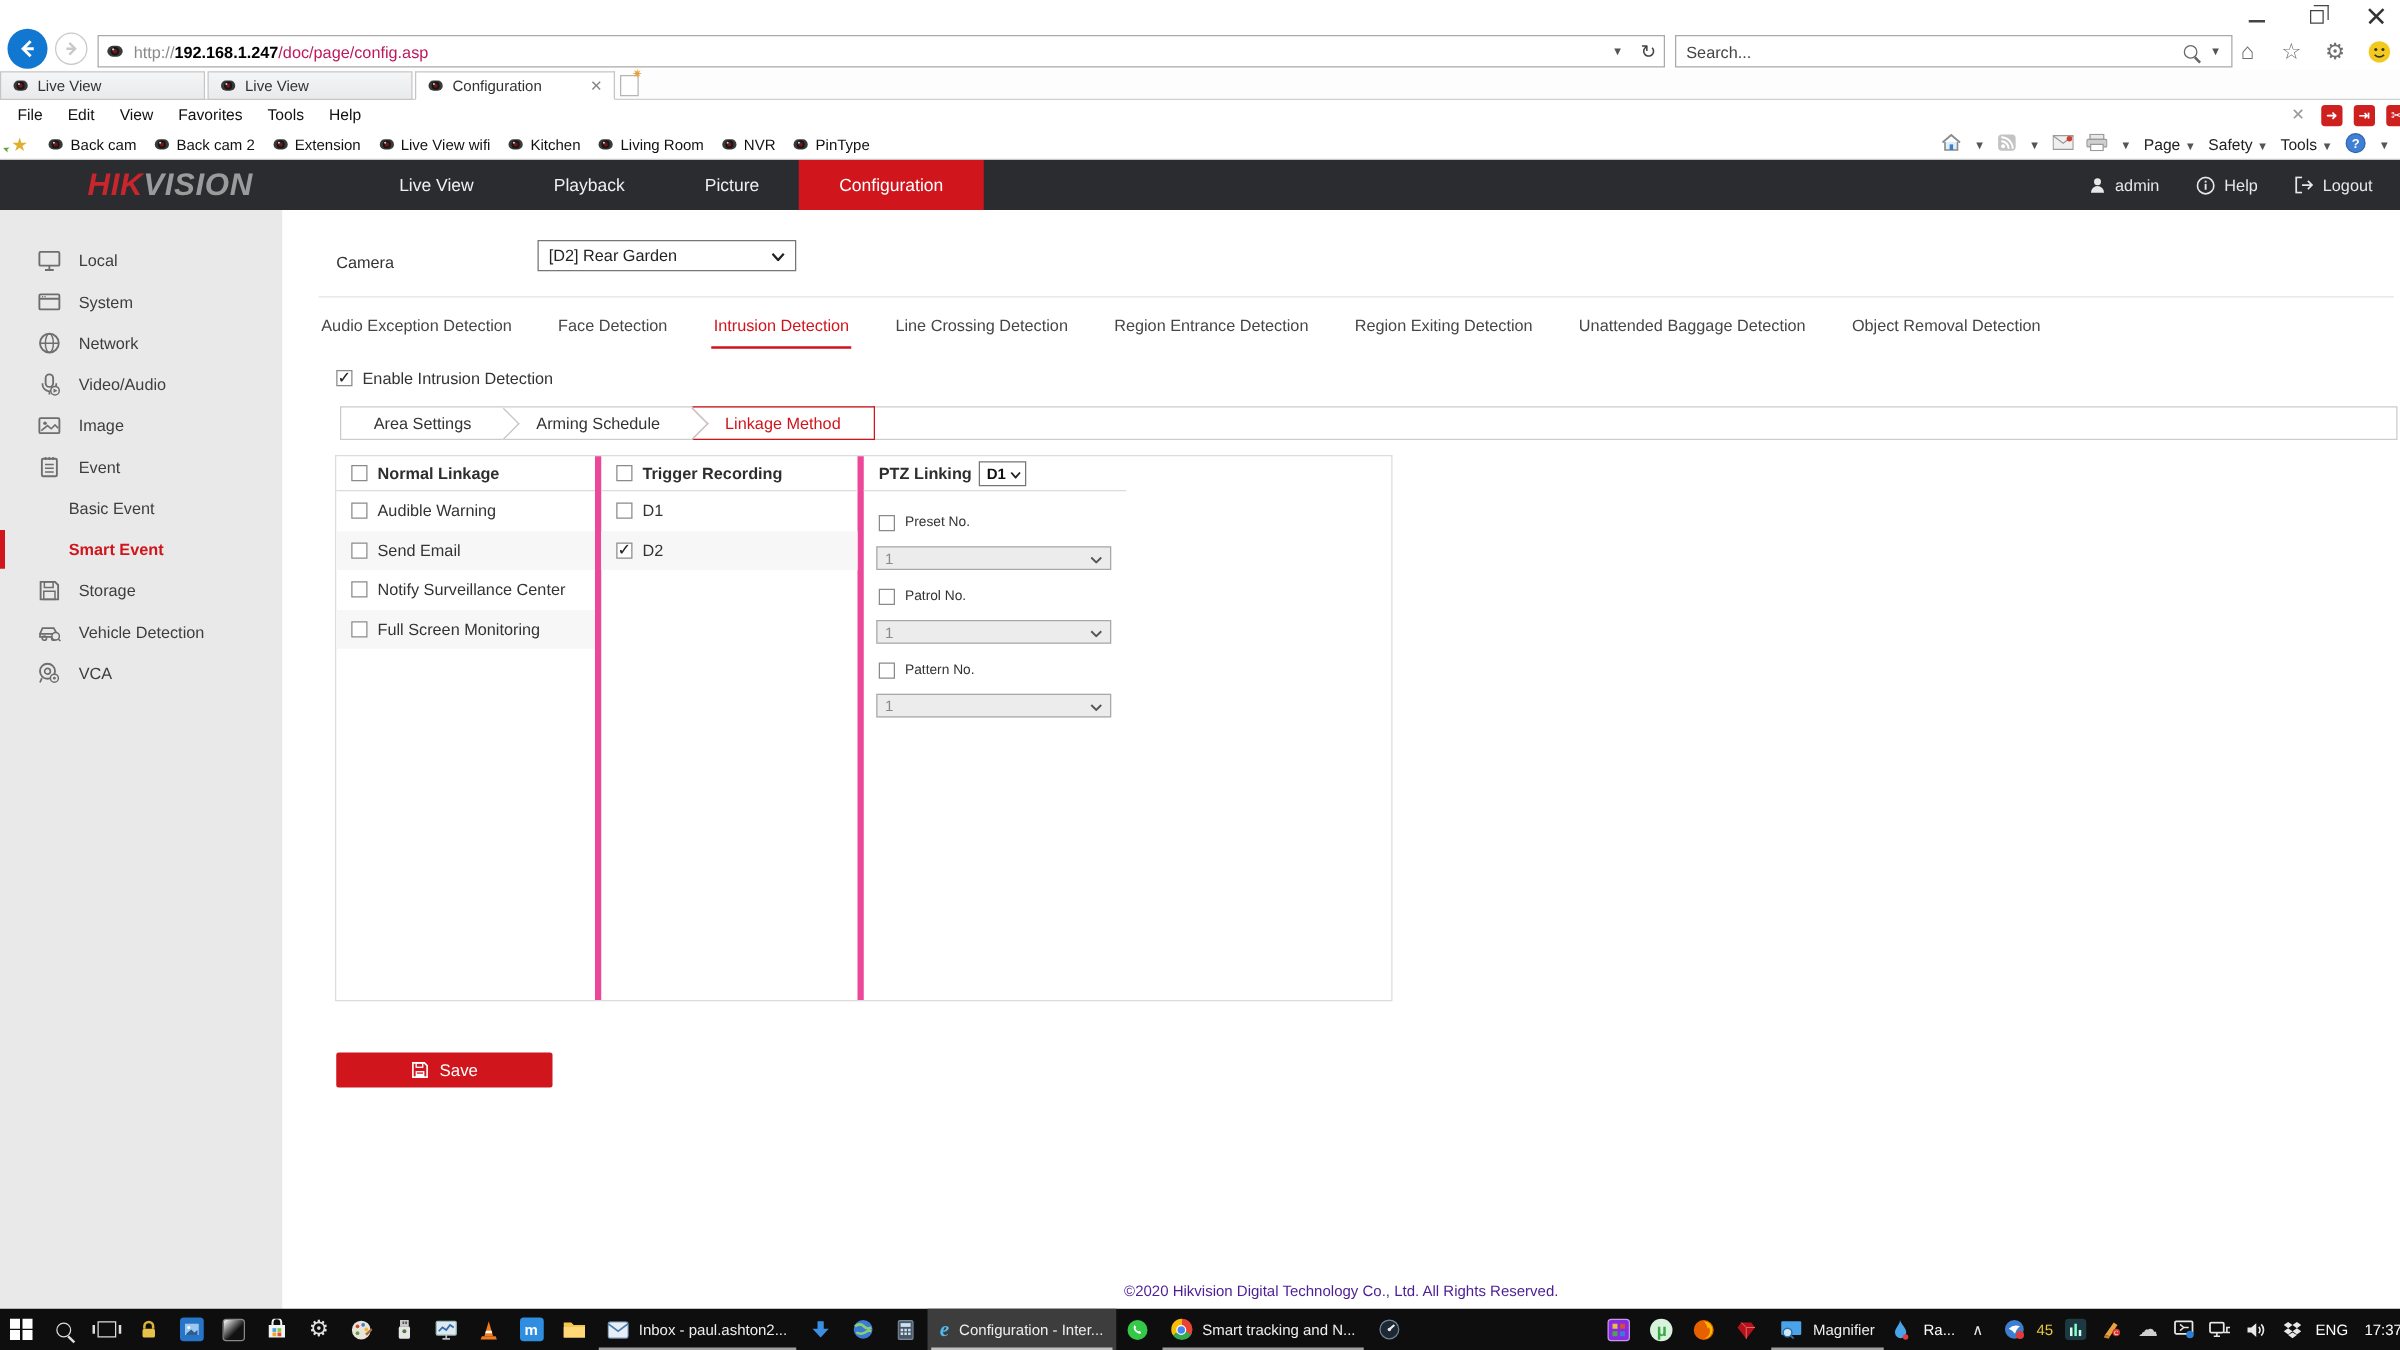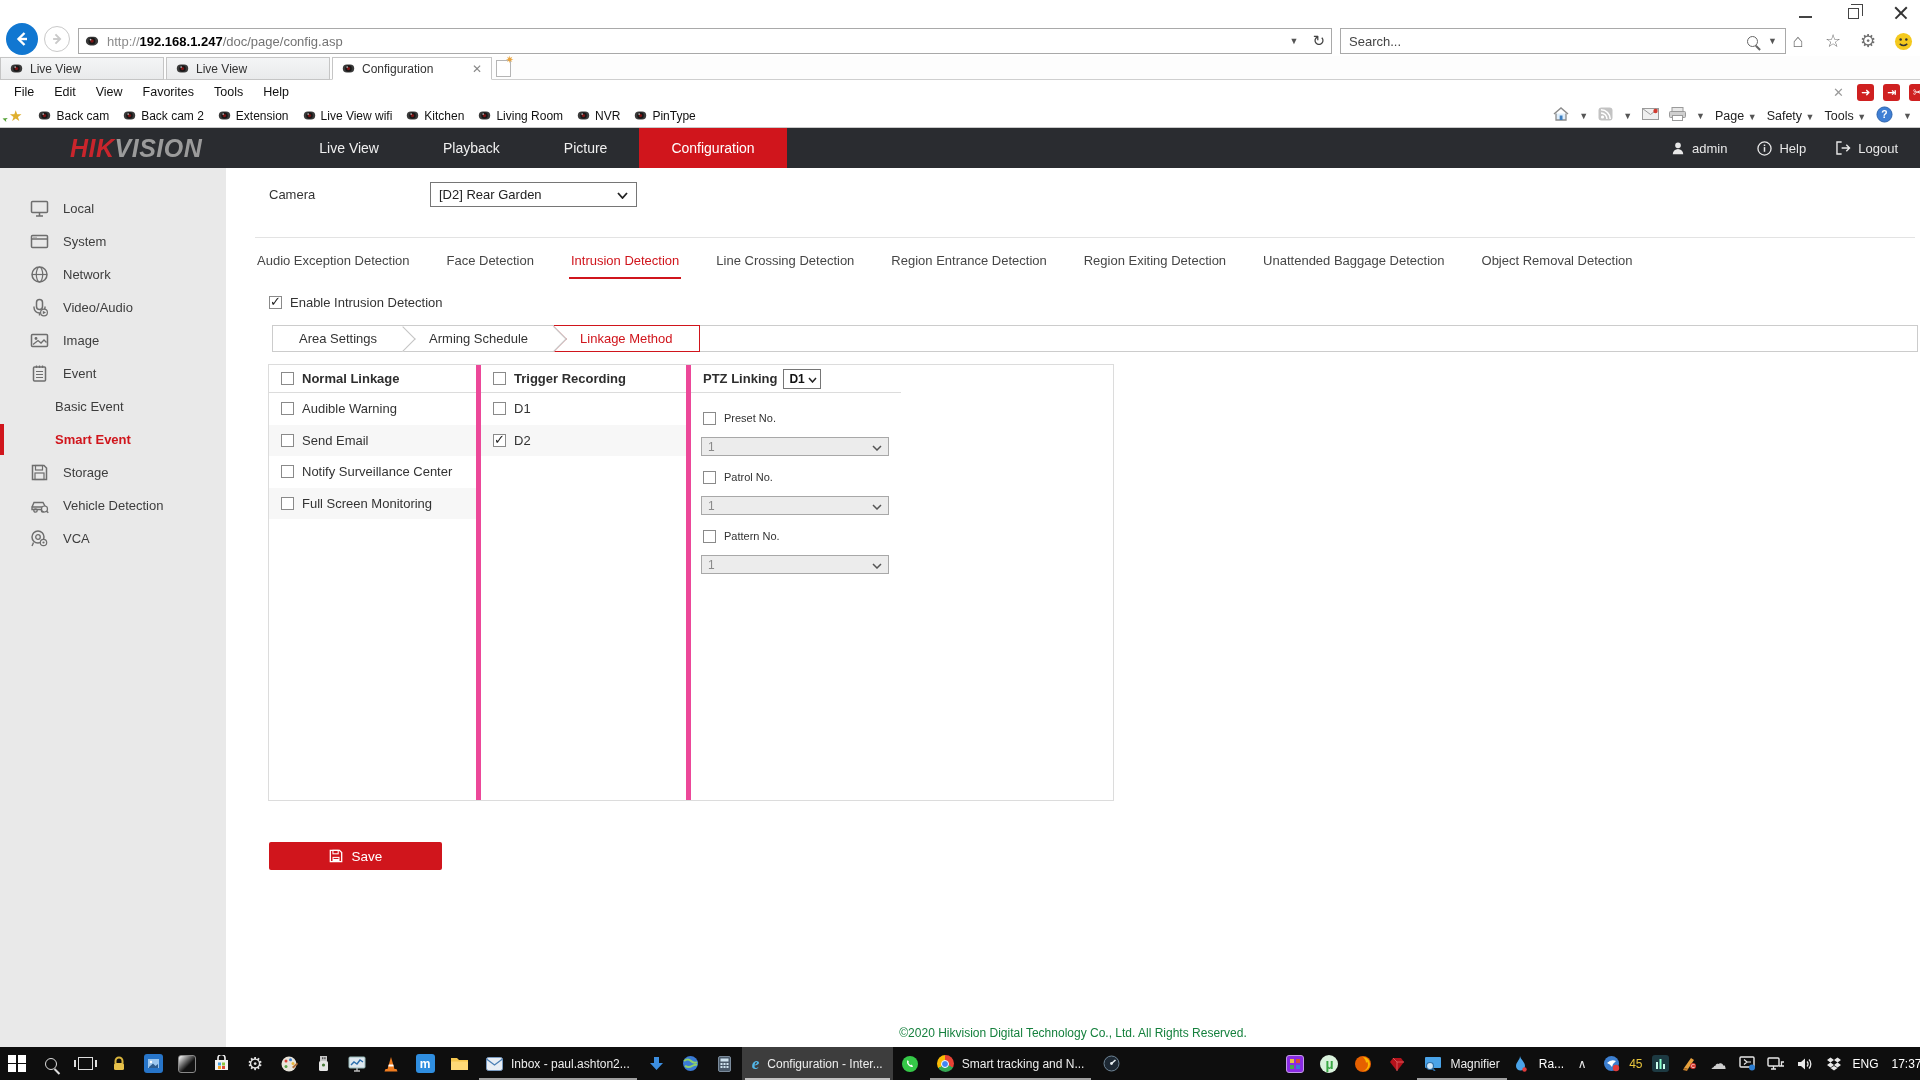--- a/index.html
+++ b/index.html
@@ -20,21 +20,21 @@
 
   .addrrow { position:absolute; left:0; top:28px; width:1920px; height:28px; background:#fff; }
   .navbtn-back { position:absolute; left:6px; top:-5px; width:32px; height:32px; border-radius:50%;
     background:#1177d1; display:flex; align-items:center; justify-content:center; }
   .navbtn-back svg { display:block; }
   .navbtn-fwd { position:absolute; left:44px; top:-2px; width:26px; height:26px; border-radius:50%;
     border:1.5px solid #c9c9c9; display:flex; align-items:center; justify-content:center; background:#fff; }
   .urlbox { position:absolute; left:78px; top:0; width:1254px; height:26px; border:1px solid #a9a9a9;
     background:#fff; display:flex; align-items:center; padding:0 6px; font-size:13px; }
   .urlbox .favicon { margin-right:8px; }
-  .url-scheme { color:#8a8a8a; } .url-host { color:#000; font-weight:bold; } .url-path { color:#737373;text-align:right; }
+  .url-scheme { color:#8a8a8a; } .url-host { color:#000; font-weight:bold; } .url-path { color:#be185d;text-align:right; }
   .url-tools { margin-left:auto; display:flex; align-items:center; gap:14px; color:#555; }
   .caret { font-size:9px; color:#555; }
   .refresh { font-size:15px; color:#444; }
   .searchbox { position:absolute; left:1340px; top:0; width:446px; height:26px; border:1px solid #a9a9a9;
     background:#fff; display:flex; align-items:center; padding:0 8px; font-size:13px; color:#444; }
   .searchbox .mag { margin-left:auto; }
   .mag { position:relative; width:11px; height:11px; border:1.7px solid #666; border-radius:50%; display:inline-block; }
   .mag::after { content:''; position:absolute; width:1.8px; height:6px; background:#666; transform:rotate(-45deg); bottom:-5px; right:-2px; }
   .chrome-icons { position:absolute; right:6px; top:2px; display:flex; gap:13px; align-items:center; }
   .ci { width:22px; height:22px; display:flex; align-items:center; justify-content:center; color:#707070; font-size:18px; }
@@ -75,21 +75,21 @@
   .sidebar { position:absolute; left:0; top:168px; width:226px; height:879px; background:#e9e9e9; padding-top:24px; }
   .side-item { height:33px; display:flex; align-items:center; gap:14px; padding-left:30px; font-size:13px; color:#3d3d3d; position:relative; }
   .side-item.sub { padding-left:55px; }
   .side-item.active { color:#d0151c; font-weight:bold; }
   .side-item.active::before { content:''; position:absolute; left:0; top:1px; bottom:1px; width:4px; background:#d0151c; }
   .sicon { width:19px; height:19px; flex:0 0 19px; }
   .sicon svg { display:block; }
 
   
   .main { position:absolute; left:226px; top:168px; width:1694px; height:879px; background:#fff; }
-  .camera-row { position:absolute; left:43px; top:14px; display:flex; align-items:center; }
+  .camera-row { position:absolute; left:43px; top:24px; display:flex; align-items:flex-end; }
   .camera-label { width:161px; font-size:13px; color:#333; }
   .select { border:1px solid #767676; background:#fff; height:25px; display:flex; align-items:center;
     padding:0 8px; font-size:13px; color:#222; position:relative; }
   .select .arrow { margin-left:auto; }
   .camera-select { width:207px; }
   .sep { position:absolute; left:29px; top:69px; width:1660px; height:1px; background:#e3e3e3; }
 
   .dtabs { position:absolute; left:29px; top:82px; display:flex; gap:33px; font-size:13px; color:#464646; }
   .dtab { padding:3px 2px 9px; }
   .dtab.active { color:#d0151c; border-bottom:2px solid #d0151c; }
@@ -122,21 +122,21 @@
   .mini-select .arrow { margin-left:auto; }
   .ptz-body { padding:10px 10px; }
   .ptz-label { display:flex; align-items:center; gap:8px; font-size:11px; color:#333; height:18px; margin:6px 0 10px 2px; }
   .dis-select { width:188px; height:19px; border:1px solid #a8a8a8; background:#ececec; display:flex; align-items:center;
     padding:0 6px; font-size:12px; color:#8a8a8a; margin-bottom:12px; }
   .dis-select .arrow { margin-left:auto; }
 
   .savebtn { position:absolute; left:43px; top:674px; width:173px; height:28px; background:#d0151c; border-radius:2px;
     color:#fff; font-size:13.5px; display:flex; align-items:center; justify-content:center; gap:9px; }
 
-  .footer { position:absolute; left:0; top:858px; width:100%; text-align:center; font-size:12px; color:#15803d; }
+  .footer { position:absolute; left:0; top:858px; width:100%; text-align:center; font-size:12px; color:#4c1d95; }
 
   
   .taskbar { position:absolute; left:0; top:1047px; width:1920px; height:33px; background:#0e0e0e; display:flex; align-items:stretch; }
   .ti { width:34px; height:33px; display:flex; align-items:center; justify-content:center; flex:0 0 auto; position:relative; }
   .tbtn { display:flex; align-items:center; gap:8px; padding:0 10px; font-size:12px; color:#eee; position:relative; flex:0 0 auto; }
   .tbtn.running::after, .ti.running::after { content:''; position:absolute; left:3px; right:3px; bottom:0; height:2px; background:#9f9f9f; }
   .tbtn.active { background:#3d3d3d; }
   .tbtn.active::after { background:#c2c2c2; }
   .sq { border-radius:3px; display:flex; align-items:center; justify-content:center; font-weight:bold; }
   .tray { margin-left:auto; display:flex; align-items:center; gap:7px; padding-right:4px; color:#fff; font-size:12px; }

